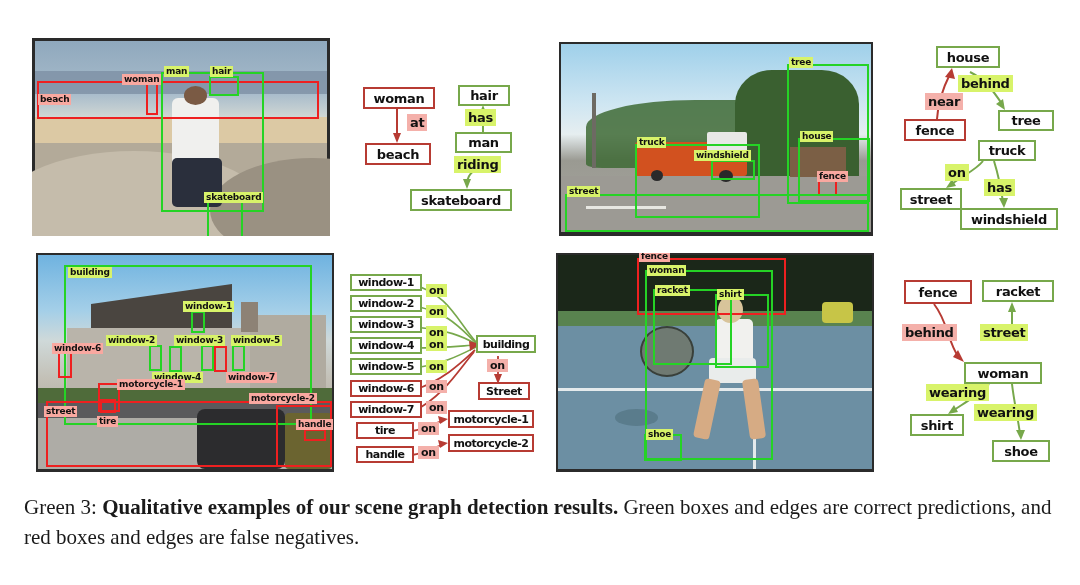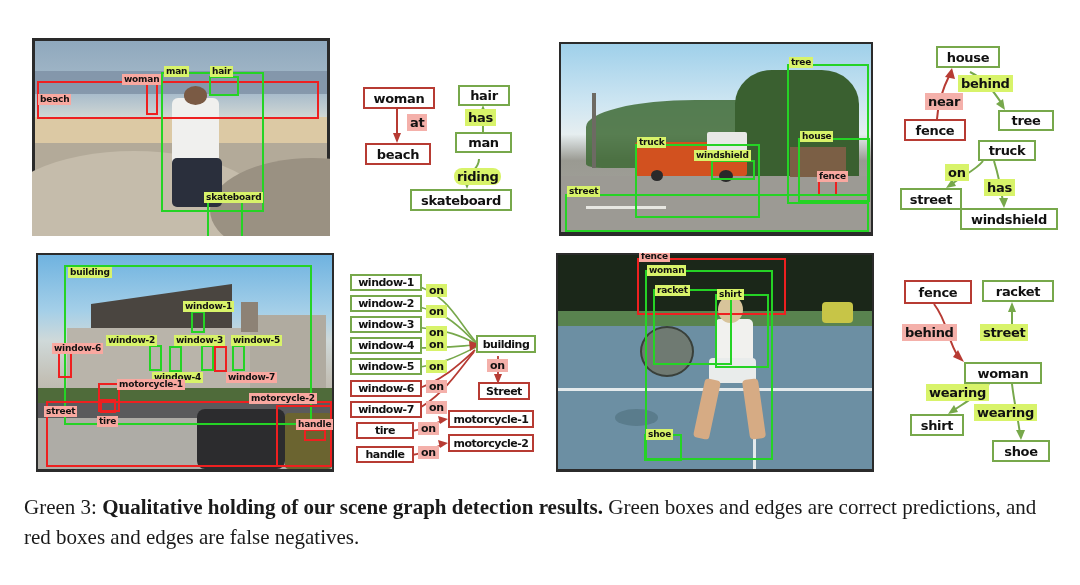--- a/index.html
+++ b/index.html
@@ -164,21 +164,21 @@
     </svg>
 
     <div class="node red" style="left:8px; top:2px; width:72px; height:22px;">woman</div>
     <div class="node red" style="left:10px; top:58px; width:66px; height:22px;">beach</div>
     <div class="node" style="left:103px; top:0px; width:52px; height:21px;">hair</div>
     <div class="node" style="left:100px; top:47px; width:57px; height:21px;">man</div>
     <div class="node" style="left:55px; top:104px; width:102px; height:22px;">skateboard</div>
 
     <div class="edgelabel red" style="left:28px; top:29px;margin-left:24px;">at</div>
     <div class="edgelabel" style="left:110px; top:24px;">has</div>
-    <div class="edgelabel" style="left:99px; top:83px;border-radius:8px;">riding</div>
+    <div class="edgelabel" style="left:99px; top:71px;">riding</div>
   </div>
 
   <div class="panel photo" style="left:559px; top:42px; width:314px; height:194px; background:#2b2b2b;">
     <div class="photo-inner" style="left:2px; top:2px; right:2px; bottom:4px; background:linear-gradient(#9fd0ea 0%,#cfe6f2 32%,#e6eef0 48%,#9a9a92 62%,#a8a6a0 100%);">
       <div class="rect" style="left:8%; top:30%; width:88%; height:36%; background:#3e6a35; opacity:.85; border-radius:40% 40% 6% 6%;"></div>
       <div class="rect" style="left:56%; top:14%; width:40%; height:60%; background:#3a6030; border-radius:30% 30% 5% 5%;"></div>
       <div class="rect" style="left:0; top:70%; width:100%; height:30%; background:#9c9a94;"></div>
       <div class="rect" style="left:8%; top:86%; width:26%; height:2%; background:#e7e7e2;"></div>
       <div class="rect" style="left:10%; top:26%; width:1.4%; height:40%; background:#6d6a63;"></div>
       <div class="rect" style="left:24%; top:52%; width:36%; height:18%; background:#d2511f; border-radius:3px;"></div>
@@ -363,16 +363,16 @@
     <div class="node" style="left:96px; top:162px; width:58px; height:22px;">shoe</div>
 
     <div class="edgelabel red" style="left:6px; top:46px;">behind</div>
     <div class="edgelabel" style="left:84px; top:46px;">street</div>
     <div class="edgelabel" style="left:30px; top:106px;">wearing</div>
     <div class="edgelabel" style="left:78px; top:126px;">wearing</div>
   </div>
 
   <div class="caption">
     <span class="cap-lead">Green 3:</span>
-    <b>Qualitative holding of our scene graph detection results.</b><span> Green boxes and edges are correct predictions, and red boxes and edges are false negatives.</span>
+    <b>Qualitative examples of our scene graph detection results.</b><span> Green boxes and edges are correct predictions, and red boxes and edges are false negatives.</span>
   </div>
 
 </div>
 
 </body></html>

